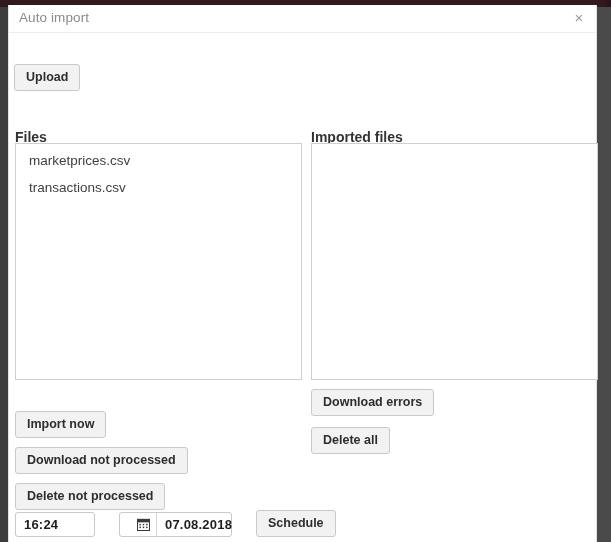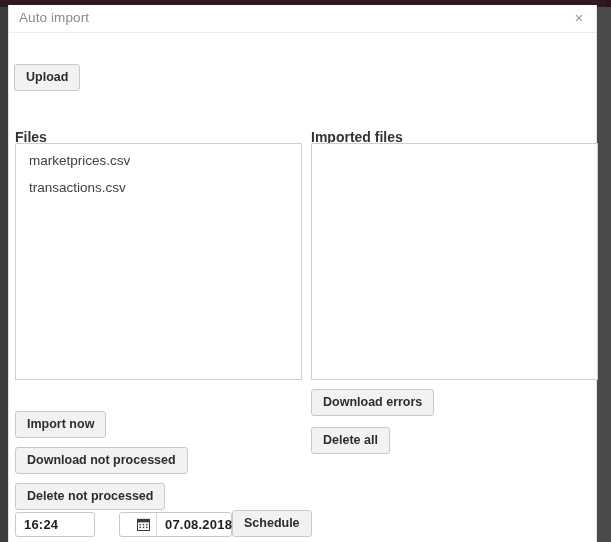--- a/index.html
+++ b/index.html
@@ -208,21 +208,21 @@
     border-right: 1px solid #d6d6d6;
     display: flex;
     align-items: center;
     justify-content: center;
     flex: none;
   }
   .date-text {
     padding-left: 8px;
   }
   .schedule-btn-wrap {
-    margin-left: 0;
+    margin-left: 24px;
   }
 </style>
 </head>
 <body>
 
 <div id="page">
 
   <div class="bg-topbar"></div>
   <div class="bg-sidebar"></div>
   <div class="bg-right"></div>

